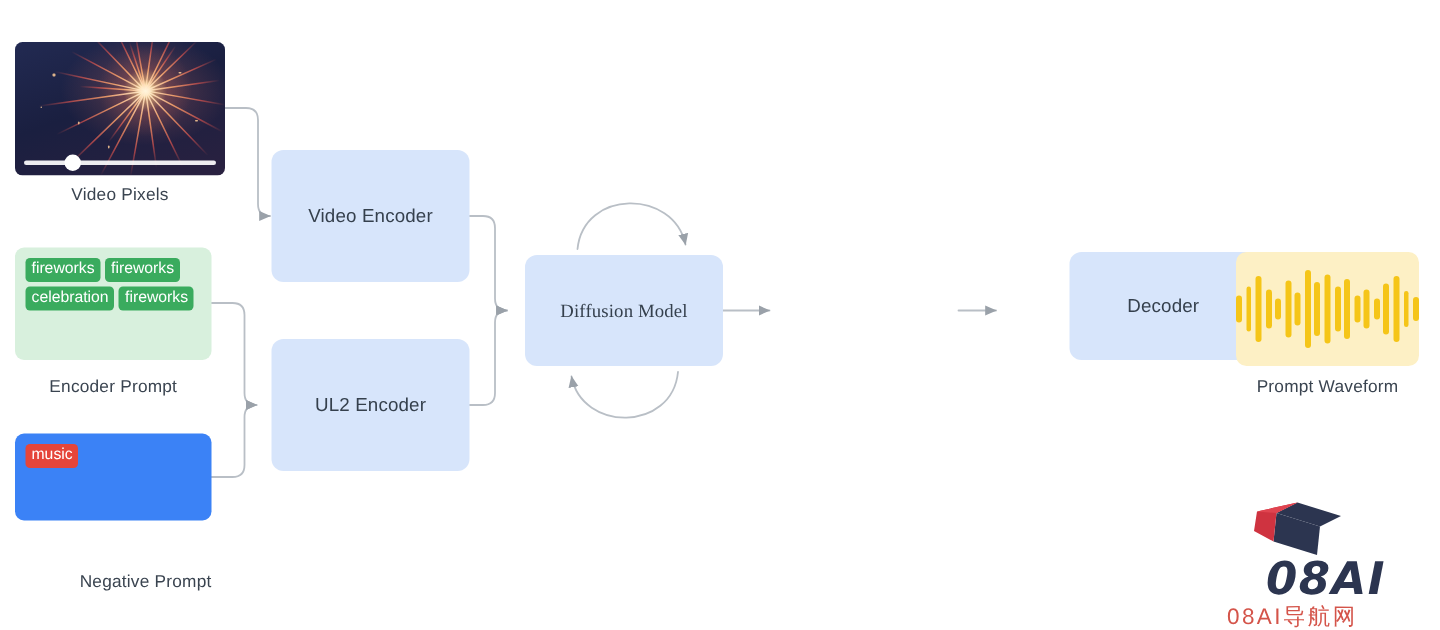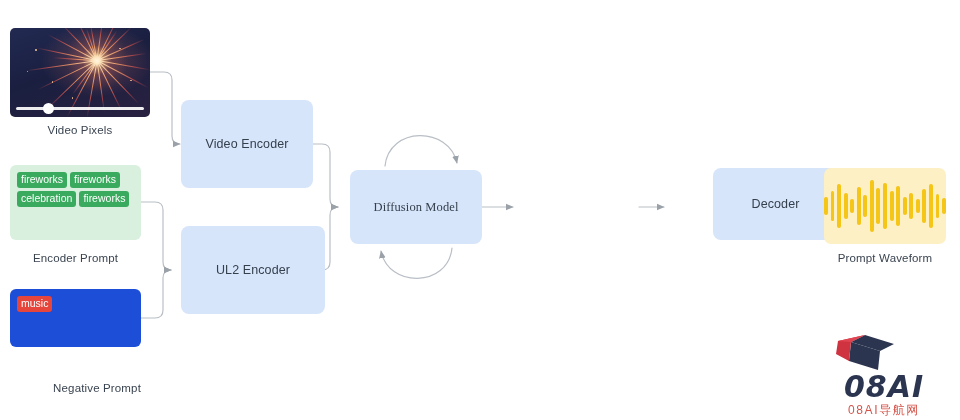--- a/index.html
+++ b/index.html
@@ -44,21 +44,21 @@
     background:rgba(255,255,255,.92);border-radius:2px;
   }
   #scrub-handle{
     position:absolute;left:24px;top:50%;width:11px;height:11px;margin-top:-5.5px;
     background:#fff;border-radius:50%;
   }
 
   
   .prompt{position:absolute;border-radius:6px;padding:7px 7px 0 7px;box-sizing:border-box;}
   #positive-prompt{left:10px;top:165px;width:131px;height:75px;background:#d8f0dd;}
-  #negative-prompt{left:10px;top:289px;width:131px;height:58px;background:#1d4ed8;}
+  #negative-prompt{left:10px;top:289px;width:131px;height:58px;background:#3b82f6;}
   .tagrow{display:flex;flex-wrap:wrap;gap:3px;}
   .tag{
     display:inline-block;border-radius:3px;padding:1px 4px 2px;
     font-size:10.5px;color:#ffffff;line-height:1.25;white-space:nowrap;
   }
   .tag.green{background:#3aab5e;}
   .tag.red{background:#e5453a;}
 
   
   #audio-waveform{
@@ -73,22 +73,22 @@
 
   
   #brand{position:absolute;left:818px;top:334px;width:132px;height:78px;}
   #brand-cube{position:absolute;left:16px;top:0;width:62px;height:40px;}
   #brand-word{
     position:absolute;left:0;top:38px;width:132px;text-align:center;
     font-family:"DejaVu Sans",sans-serif;font-weight:bold;font-style:italic;
     font-size:30px;letter-spacing:1px;color:#2c3550;line-height:1;
   }
   #brand-sub{
-    position:absolute;left:0;top:68px;width:132px;text-align:center;
-    font-size:12px;letter-spacing:1.6px;color:#d4544a;
+    position:absolute;left:0;top:68px;width:132px;text-align:left;
+    font-size:15px;letter-spacing:1.6px;color:#d4544a;
   }
 </style>
 </head>
 <body>
 
 <div id="stage">
 
   <svg id="wires" viewBox="0 0 960 420">
     <defs>
       <marker id="ah" markerWidth="7" markerHeight="7" refX="6" refY="3.2" orient="auto">
@@ -170,21 +170,21 @@
     <div class="tagrow">
       <span class="tag red">music</span>
     </div>
   </div>
   <div class="cap" style="left:10px;top:382px;width:131px;text-align:right;">Negative Prompt</div>
 
   <div class="proc" style="left:181px;top:100px;width:132px;height:88px;">
     <span>Video Encoder</span>
   </div>
 
-  <div class="proc" style="left:181px;top:226px;width:144px;height:88px;">
+  <div class="proc" style="left:181px;top:226px;width:132px;height:88px;">
     <span>UL2 Encoder</span>
   </div>
 
   <div class="proc" style="left:350px;top:170px;width:132px;height:74px;font-family:Liberation Serif, serif;">
     <span>Diffusion Model</span>
   </div>
 
 
   <div class="proc" style="left:665px;top:168px;width:125px;height:72px;margin-left:48px;">
     <span>Decoder</span>

